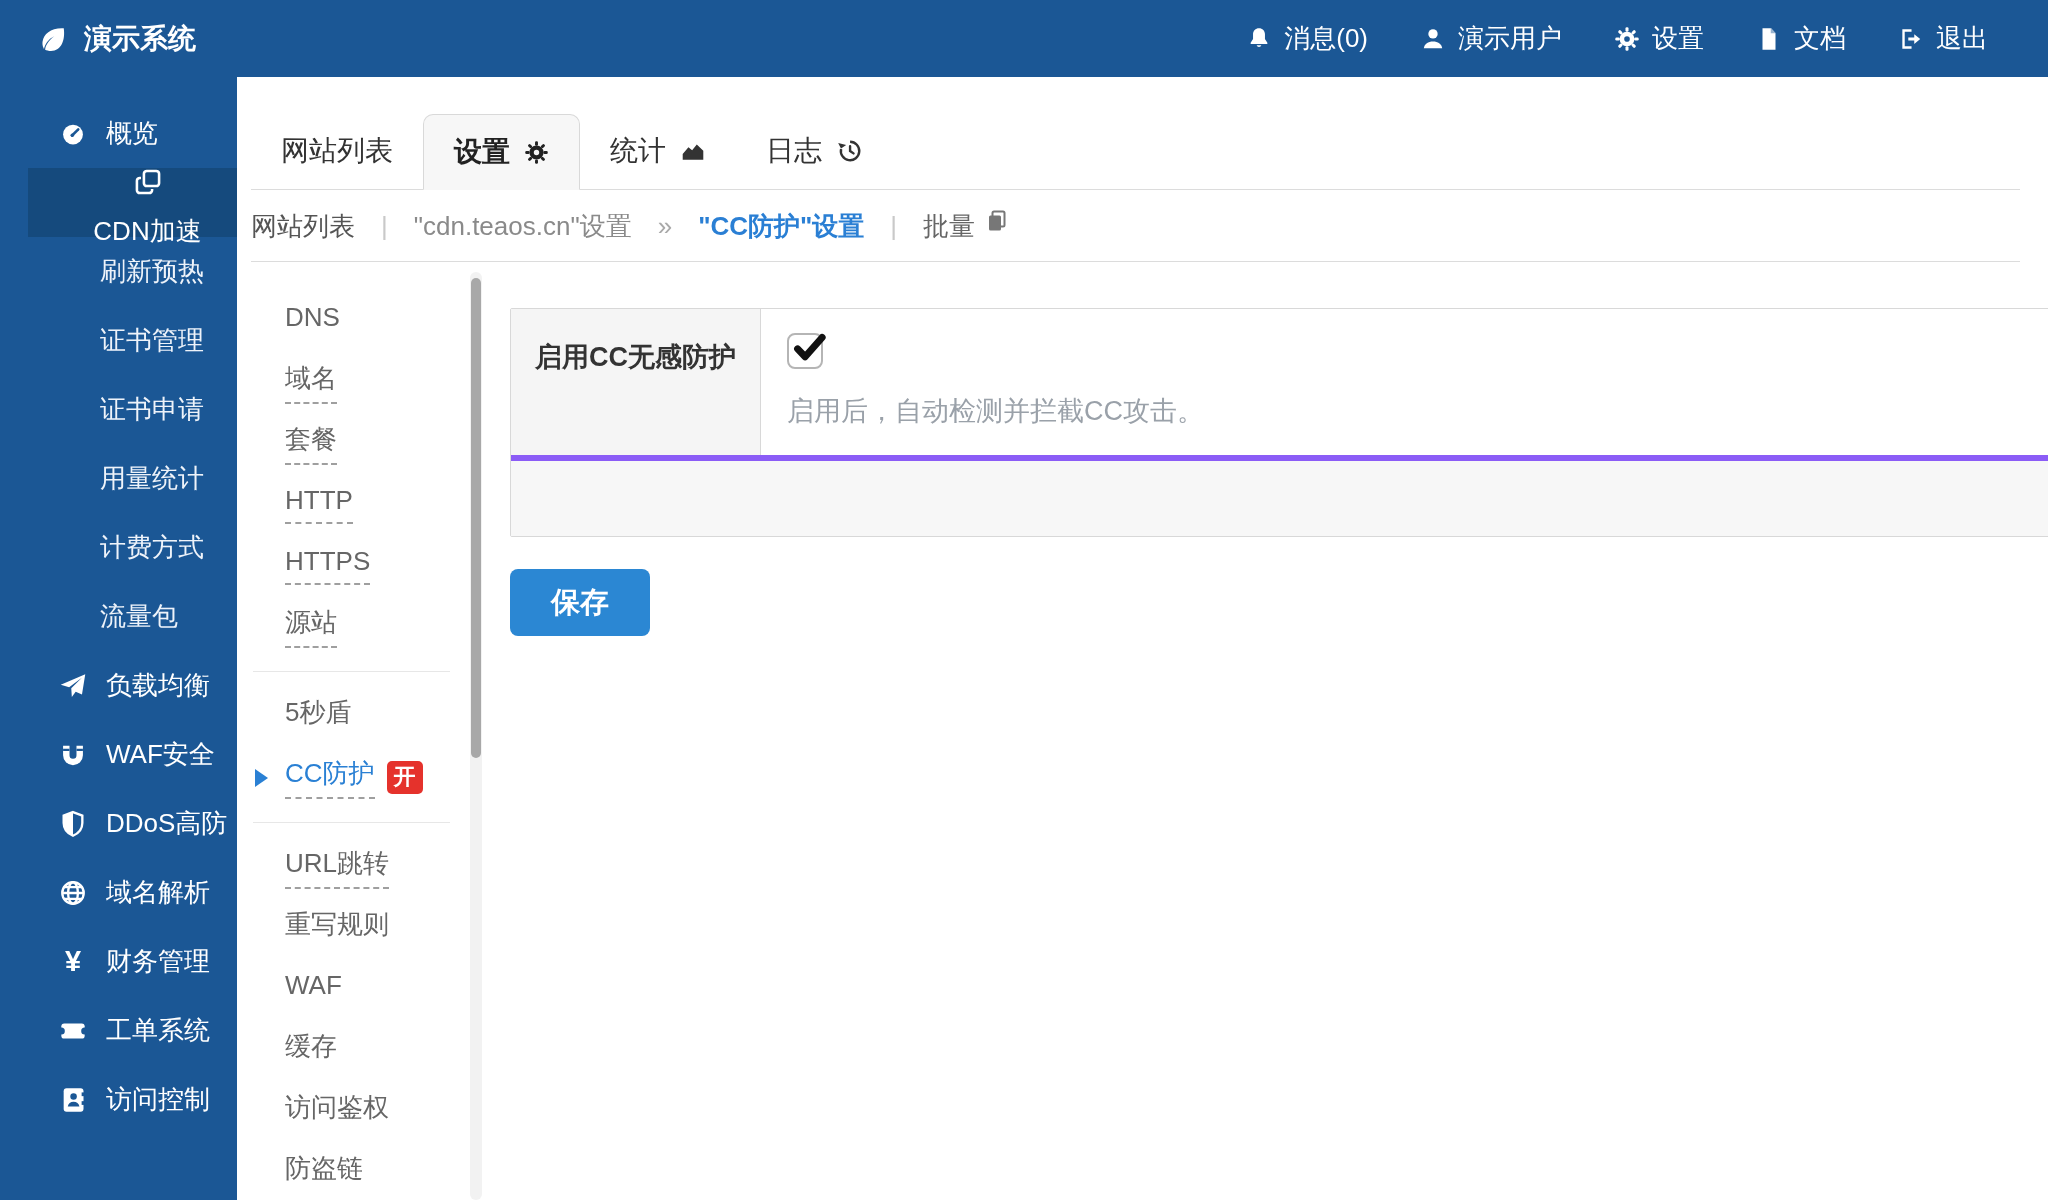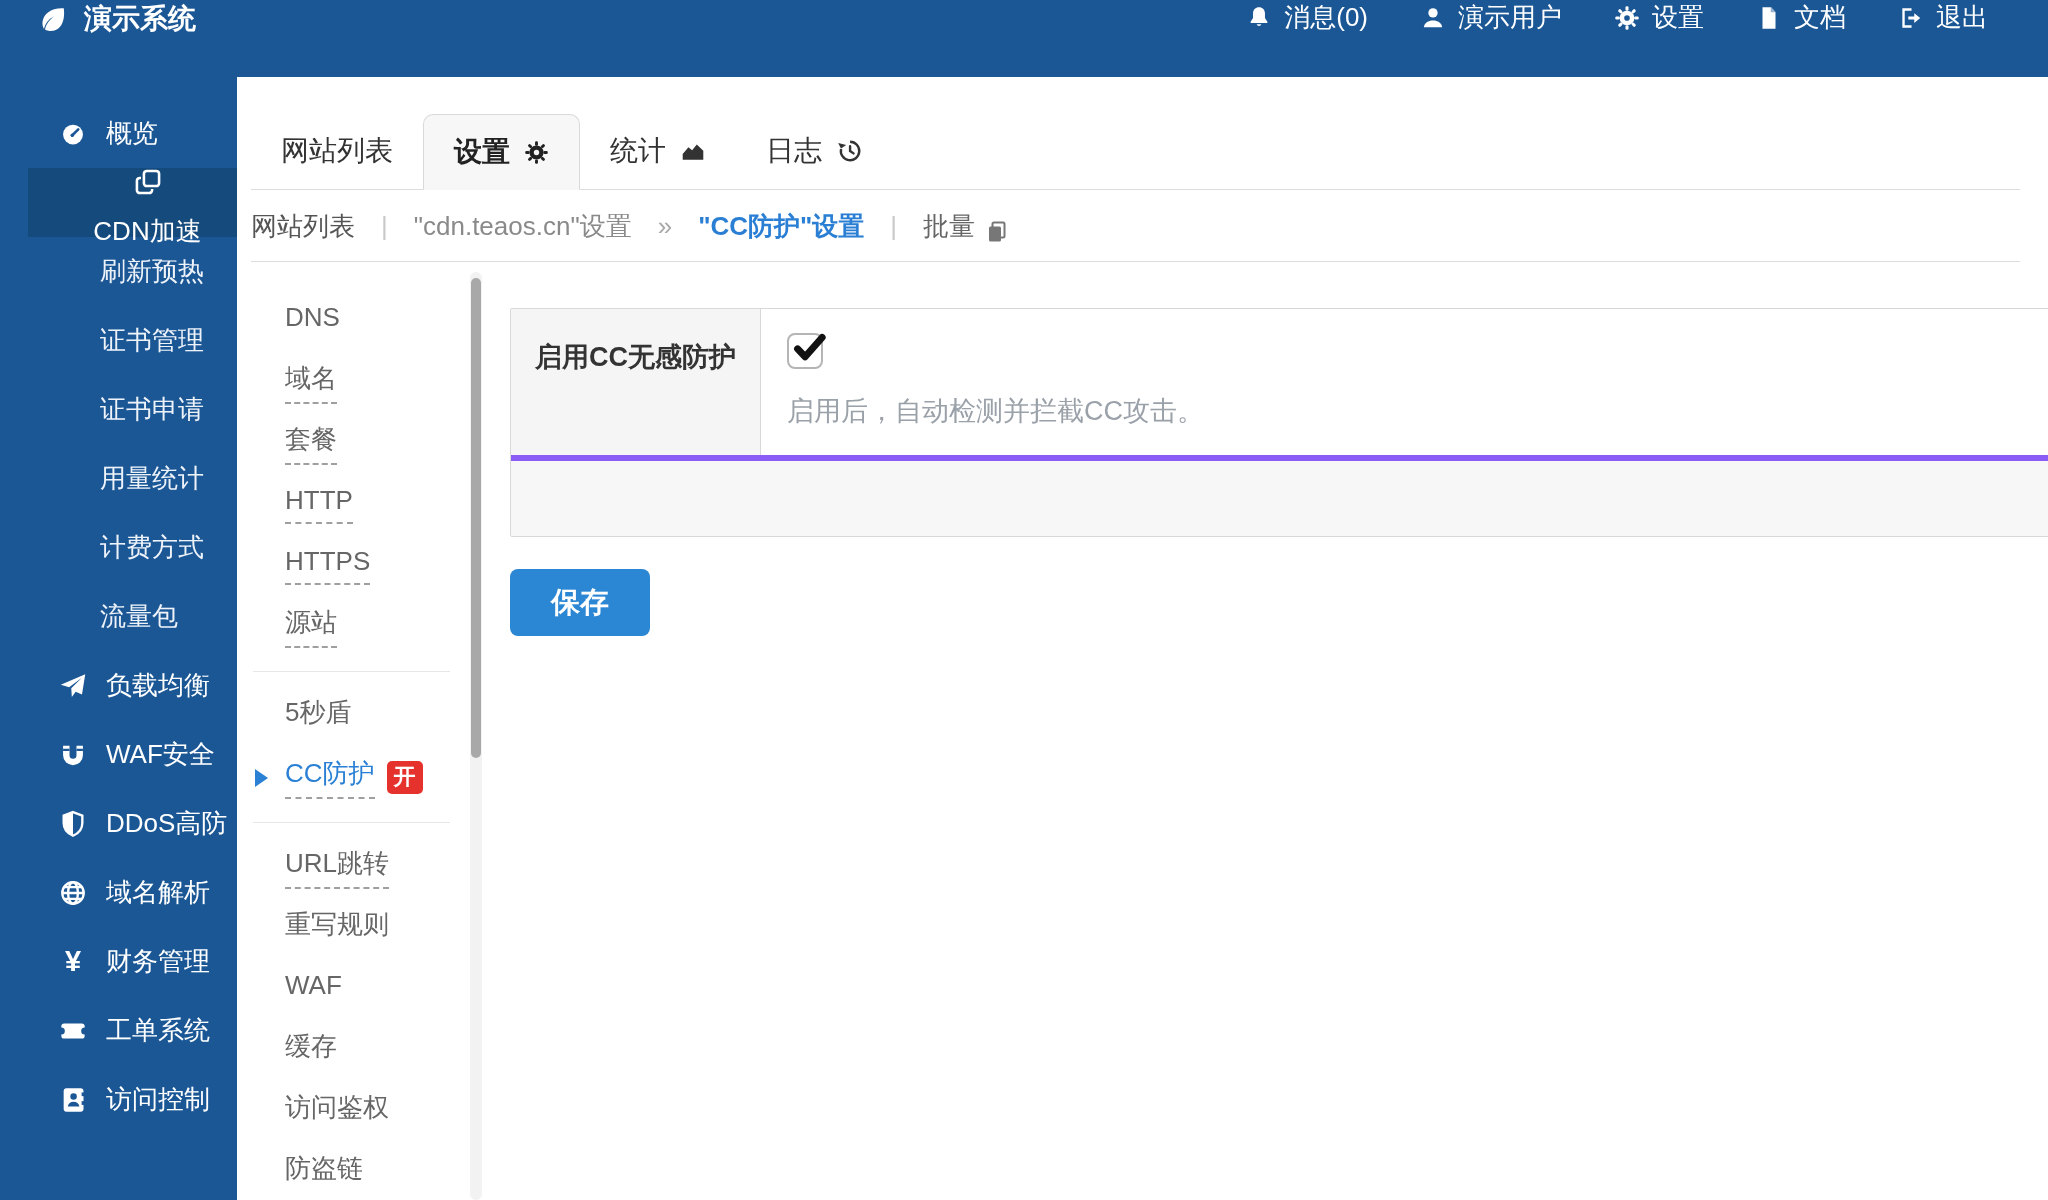--- a/index.html
+++ b/index.html
@@ -6,21 +6,21 @@
   html,body { margin:0; padding:0; }
   body {
     width:2048px; height:1200px; overflow:hidden; background:#fff;
     font-family:"Liberation Sans","DejaVu Sans",sans-serif;
     -webkit-font-smoothing:antialiased;
   }
   .icon svg { display:block; }
 
   
   .topbar { position:absolute; left:0; top:0; width:2048px; height:77px;
-    background:#1b5795; display:flex; align-items:flex-start; color:#fff; z-index:5; }
+    background:#1b5795; display:flex; align-items:center; color:#fff; z-index:5; }
   .brand { display:flex; align-items:center; gap:16px; padding-left:38px;
     font-size:28px; font-weight:600; cursor:pointer; }
   .topnav { margin-left:auto; display:flex; align-items:center; gap:52px;
     padding-right:60px; font-size:26px; }
   .topnav-item { display:flex; align-items:center; gap:12px; cursor:pointer; white-space:nowrap; }
 
   
   .sidebar { position:absolute; left:0; top:77px; width:237px; height:1123px;
     background:#1b5795; padding-top:22px;padding-left:28px; }
   .side-item { height:69px; display:flex; align-items:center; gap:18px;
@@ -41,21 +41,21 @@
     border-radius:10px 10px 0 0; margin-bottom:-1px; font-weight:bold; color:#222; }
 
   .breadcrumb { position:absolute; left:14px; top:114px; width:1769px; height:71px;
     border-bottom:1px solid #dcdcdc; display:flex; align-items:center; gap:26px;
     font-size:26px; color:#555; }
   .bc-link { cursor:pointer; }
   .bc-sep { color:#c9c9c9; }
   .bc-arrow { color:#a9a9a9; }
   .bc-muted { color:#8a8a8a; cursor:pointer; }
   .bc-active { color:#2a7fd4; font-weight:bold; cursor:pointer; }
-  .bc-batch { color:#666; display:flex; align-items:flex-end; gap:10px; cursor:pointer; }
+  .bc-batch { color:#666; display:flex; align-items:flex-start; gap:10px; cursor:pointer; }
 
   .content { position:absolute; left:3px; top:186px; width:1811px; height:937px; }
 
   
   .submenu { position:absolute; left:45px; top:28px; width:180px; }
   .sub-link { height:61px; display:flex; align-items:center; font-size:26px;
     color:#666; cursor:pointer; white-space:nowrap; position:relative; }
   .sub-link .lbl { padding-bottom:6px; border-bottom:2px solid transparent; }
   .sub-link.dashed .lbl { border-bottom:2px dashed #9f9f9f; }
   .sub-link.active { color:#2a80d4; }

